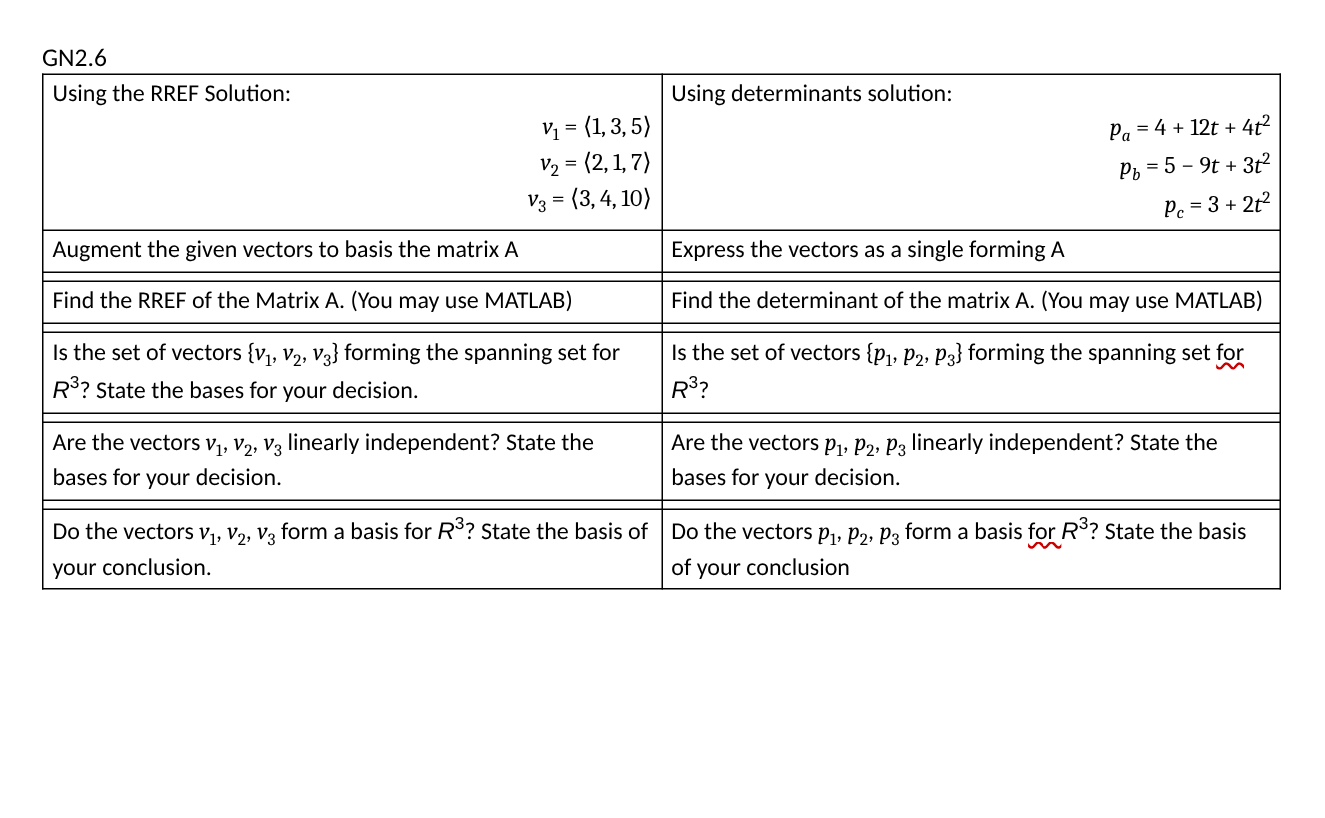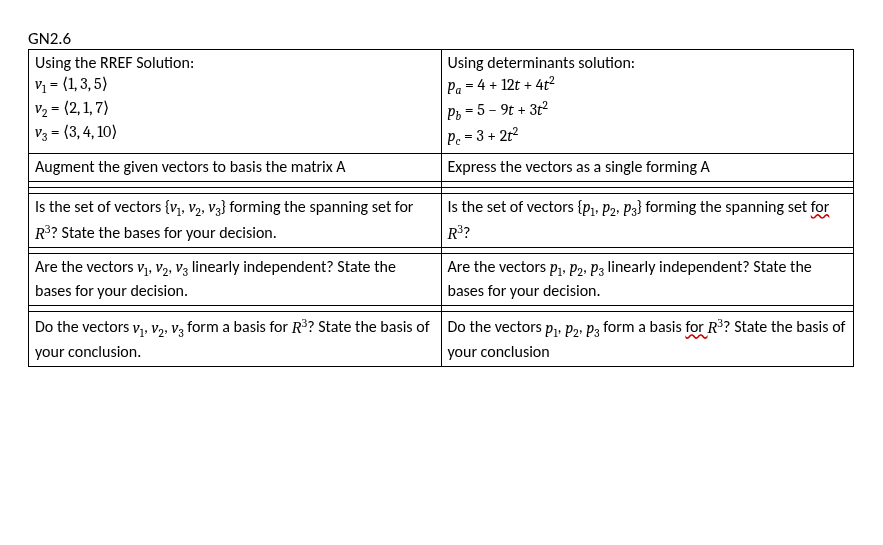--- a/index.html
+++ b/index.html
@@ -30,21 +30,21 @@
       vertical-align: top;
       width: 50%;
       font-size: 16px;
       line-height: 1.3;
     }
     .spacer td {
       height: 6px;
       padding: 0;
     }
     .eqn-block {
-      text-align: left;
+      text-align: right;
       font-family: 'Cambria Math', 'Cambria', serif;
       font-style: italic;
     }
     .eqn-block .sym {
       font-style: normal;
     }
     .plain-lead {
       font-family: 'Calibri', 'Segoe UI', Arial, sans-serif;
       font-style: normal;
       text-align: left;
@@ -65,21 +65,21 @@
       font-size: 0.72em;
       vertical-align: sub;
       font-style: italic;
     }
     .sup {
       font-size: 0.72em;
       vertical-align: super;
       font-style: normal;
     }
     .rn {
-      font-family: Liberation Serif, serif;
+      font-family: Liberation Sans, sans-serif;
       font-style: italic;
     }
     .squig {
       text-decoration: underline;
       text-decoration-style: wavy;
       text-decoration-color: #cc0000;
     }
     .prompt {
       min-height: 40px;
     }
@@ -122,20 +122,24 @@
   <tr>
     <td>Augment the given vectors to basis the matrix A</td>
     <td>Express the vectors as a single forming A</td>
   </tr>
 
   <tr class="spacer">
         <td></td>
         <td></td>
       </tr>
 
+  <tr>
+    <td class="prompt">Find the RREF of the Matrix A. (You may use MATLAB)</td>
+    <td class="prompt">Find the determinant of the matrix A. (You may use MATLAB)</td>
+  </tr>
 
   <tr class="spacer">
         <td></td>
         <td></td>
       </tr>
 
   <tr>
     <td class="prompt">
       <span>Is the set of vectors </span><span class="setbrace">{</span><span class="mvar"><span>v</span><span class="sub">1</span></span><span>, </span><span class="mvar"><span>v</span><span class="sub">2</span></span><span>, </span><span class="mvar"><span>v</span><span class="sub">3</span></span><span class="setbrace">}</span><span>  forming the spanning set for </span><span class="rn"><span>R</span><span class="sup">3</span></span><span>? State the bases for your decision.</span>
     </td>

